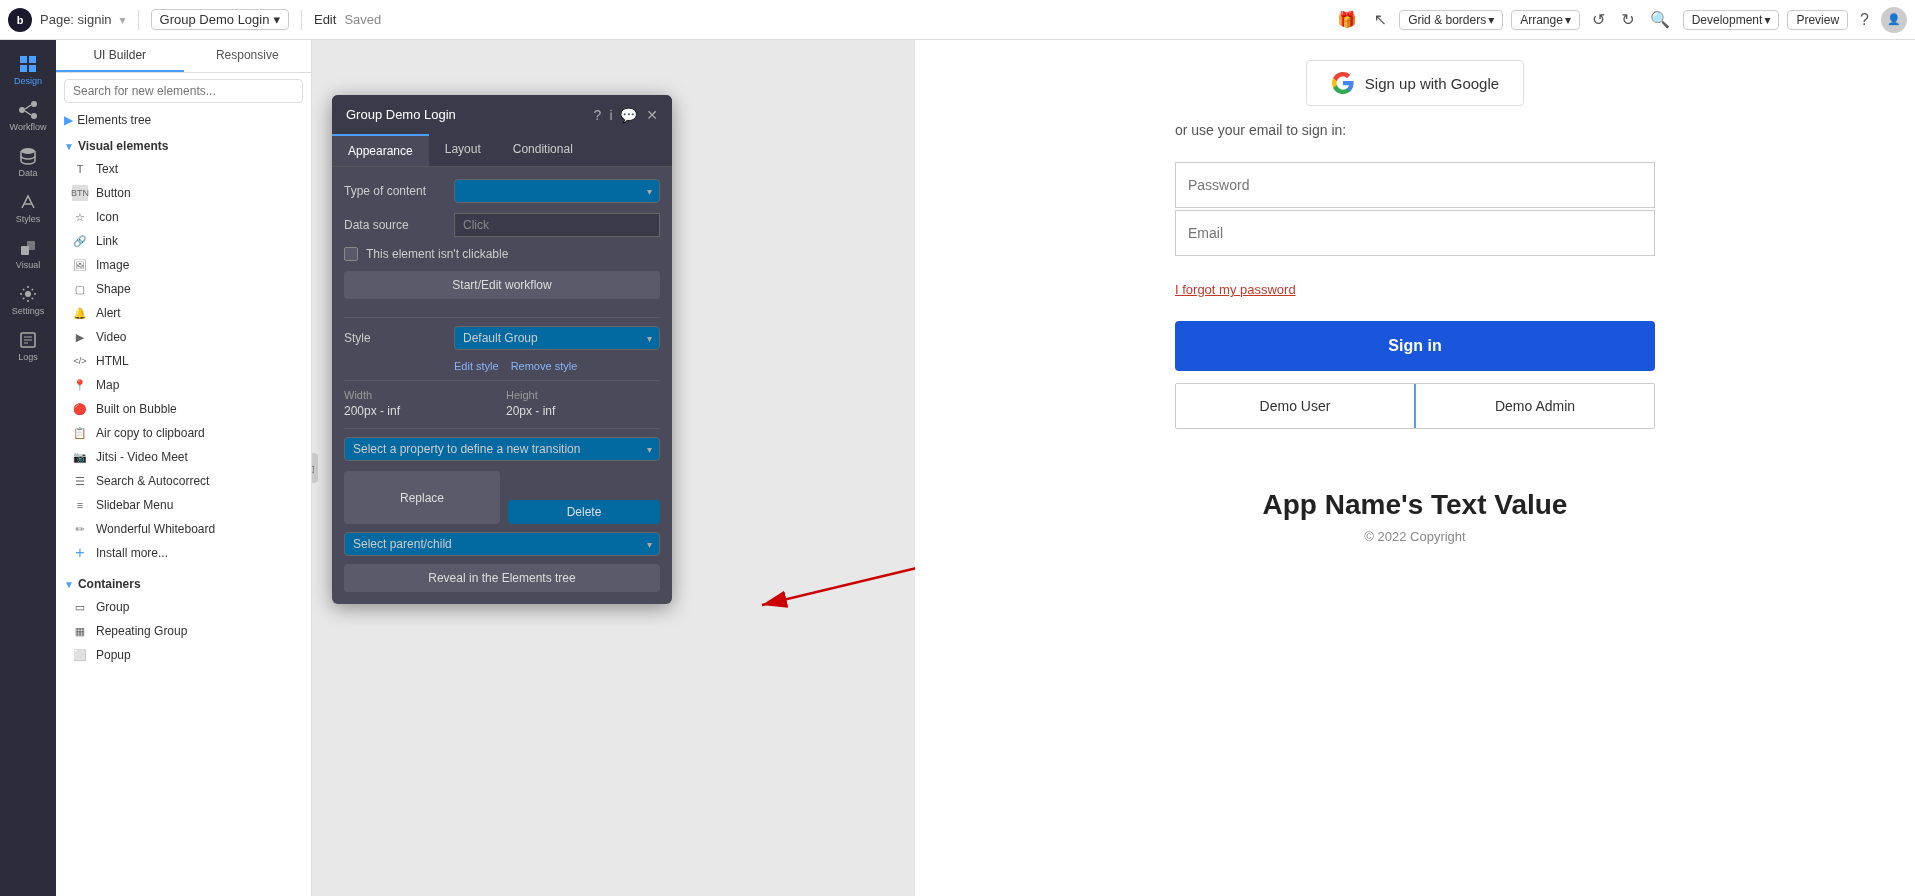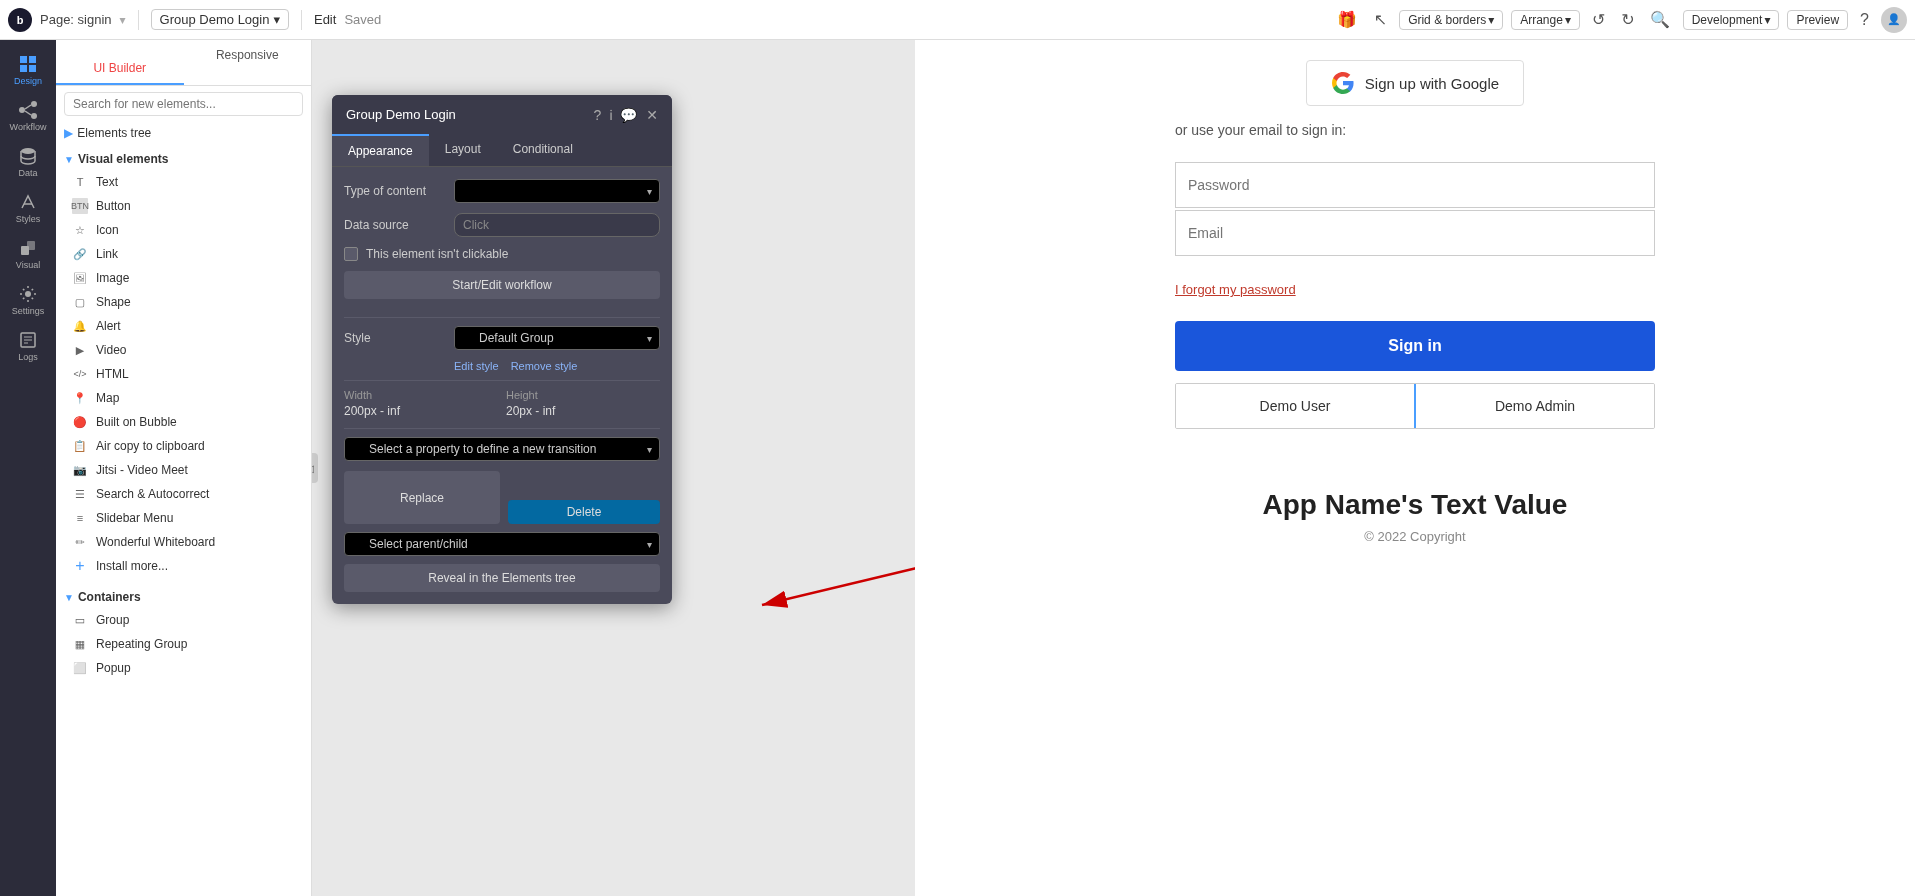--- a/index.html
+++ b/index.html
@@ -25,21 +25,21 @@
     .icon-strip { width: 56px; background: #2c2c3a; display: flex; flex-direction: column; align-items: center; padding-top: 8px; gap: 2px; flex-shrink: 0; }
     .icon-strip-item { width: 50px; display: flex; flex-direction: column; align-items: center; padding: 6px 4px; cursor: pointer; color: #aaa; font-size: 10px; gap: 2px; border-radius: 4px; }
     .icon-strip-item.active { color: #4a9eff; justify-content: flex-end; }
     .icon-strip-item svg, .icon-strip-item .icon-shape { width: 20px; height: 20px; }
     .icon-label { font-size: 9px; text-align: center; }
 
     
     .left-panel { width: 256px; background: #fff; border-right: 1px solid #ddd; display: flex; flex-direction: column; flex-shrink: 0; overflow-y: auto; }
     .panel-tabs { display: flex; border-bottom: 1px solid #ddd; }
     .panel-tab { flex: 1; text-align: center; padding: 8px 4px; font-size: 12px; cursor: pointer; color: #555; }
-    .panel-tab.active { border-bottom: 2px solid #4a9eff; color: #ef4444; font-weight: 500; margin-top: 13px; }
+    .panel-tab.active { border-bottom: 2px solid #4a9eff; color: #404040; font-weight: 500; }
     .panel-search { padding: 6px 8px; }
     .panel-search input { width: 100%; padding: 4px 8px; border: 1px solid #ddd; border-radius: 4px; font-size: 12px; color: #888; }
 
     .panel-section { padding: 4px 0; }
     .panel-section-header { display: flex; align-items: center; gap: 4px; padding: 4px 8px; font-size: 12px; font-weight: 600; color: #333; cursor: pointer; }
     .panel-item { display: flex; align-items: center; gap: 8px; padding: 4px 16px; font-size: 12px; color: #333; cursor: pointer; }
     .item-icon { width: 16px; height: 16px; display: flex; align-items: center; justify-content: center; color: #666; font-size: 11px; }
 
     
     .canvas-area { flex: 1; background: #e8e8e8; position: relative; overflow: hidden; }
@@ -52,21 +52,21 @@
     .fp-icon-btn { background: none; border: none; color: #aaa; cursor: pointer; font-size: 14px; }
     .fp-tabs { display: flex; background: #3a3a4a; border-bottom: 1px solid #555; }
     .fp-tab { padding: 8px 16px; font-size: 12px; color: #ccc; cursor: pointer; }
     .fp-tab.active { background: #4a4a5a; color: #fff; border-top: 2px solid #4a9eff; }
     .fp-body { padding: 12px; }
     .fp-row { display: flex; align-items: center; margin-bottom: 10px; }
     .fp-label { color: #ccc; font-size: 12px; width: 110px; flex-shrink: 0; }
     .fp-control { flex: 1; }
     .fp-select-wrap { position: relative; width: 100%; }
     .fp-select-wrap::after { content: '▾'; position: absolute; right: 8px; top: 50%; transform: translateY(-50%); color: #aaa; font-size: 10px; pointer-events: none; }
-    .fp-select-el { width: 100%; background: #000000; border: 1px solid #666; border-radius: 4px; color: #ccc; padding: 4px 24px 4px 24px; font-size: 12px; appearance: none; cursor: pointer; }
+    .fp-select-el { width: 100%; background: #0369a1; border: 1px solid #666; border-radius: 4px; color: #ccc; padding: 4px 24px 4px 8px; font-size: 12px; appearance: none; cursor: pointer; }
     .fp-checkbox-row { display: flex; align-items: center; gap: 8px; margin-bottom: 10px; }
     .fp-checkbox { width: 14px; height: 14px; background: #5a5a6a; border: 1px solid #888; border-radius: 2px; }
     .fp-checkbox-label { color: #ccc; font-size: 12px; }
     .fp-btn { width: 100%; background: #5a5a6a; border: none; border-radius: 4px; color: #ddd; padding: 7px; font-size: 12px; cursor: pointer; margin-bottom: 10px; }
     .fp-two-col { display: flex; gap: 8px; margin-bottom: 10px; }
     .fp-col { flex: 1; }
     .fp-col-label { color: #999; font-size: 11px; margin-bottom: 3px; }
     .fp-col-val { color: #ddd; font-size: 12px; }
     .fp-divider { height: 1px; background: #5a5a6a; margin: 8px 0; }
     .fp-style-row { display: flex; align-items: center; margin-bottom: 6px; }
@@ -339,21 +339,21 @@
           <span class="fp-label">Type of content</span>
           <div class="fp-control fp-select-wrap">
             <select class="fp-select-el">
               <option></option>
             </select>
           </div>
         </div>
         
         <div class="fp-row">
           <span class="fp-label">Data source</span>
-          <div class="fp-control" style="background:#3a3a4a; border:1px solid #666; border-radius:8px; padding:4px 8px; font-size:12px; color:#888; cursor:pointer; display:flex; align-items:center; justify-content:space-between;">
+          <div class="fp-control" style="background:#3a3a4a; border:1px solid #666; border-radius:0; padding:4px 8px; font-size:12px; color:#888; cursor:pointer; display:flex; align-items:center; justify-content:space-between;">
             <span>Click</span>
           </div>
         </div>
         
         <div class="fp-checkbox-row">
           <div class="fp-checkbox"></div>
           <span class="fp-checkbox-label">This element isn't clickable</span>
         </div>
         
         <button class="fp-btn">Start/Edit workflow</button>

